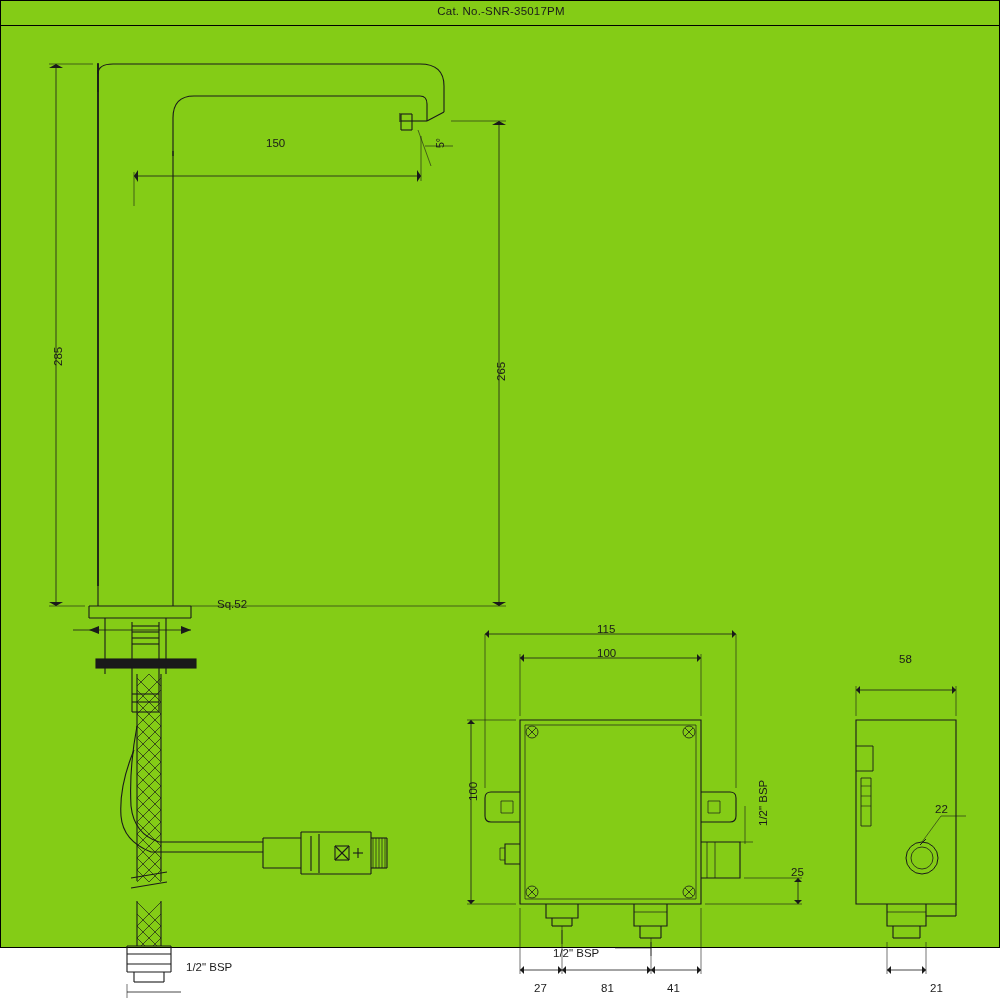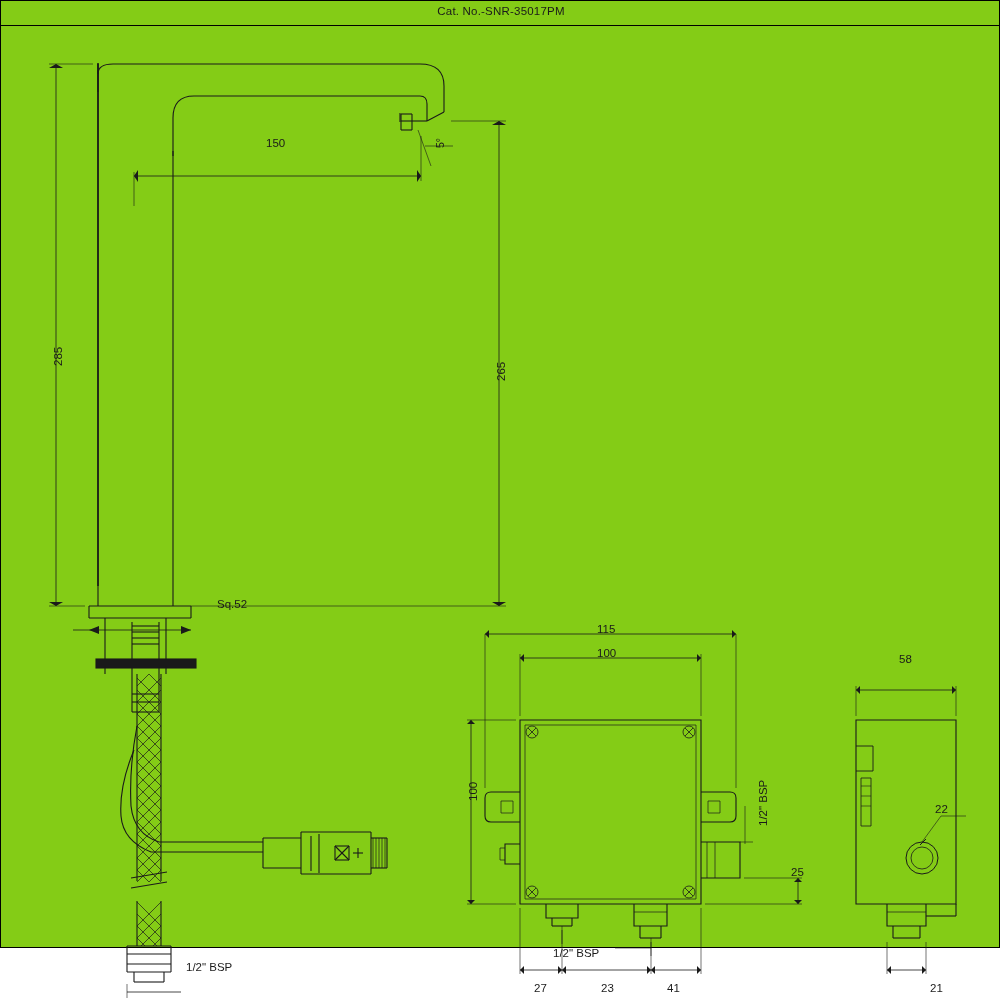--- a/index.html
+++ b/index.html
@@ -417,21 +417,21 @@
     <div class="lbl" style="left:200px; top:573px;margin-left:16px;">Sq.52</div>
     <div class="lbl" style="left:185px; top:936px;">1/2" BSP</div>
 
     <div class="lbl" style="left:596px; top:598px;">115</div>
     <div class="lbl" style="left:596px; top:622px;">100</div>
     <div class="lbl rot" style="left:467px; top:775px;">100</div>
     <div class="lbl rot" style="left:757px; top:800px;">1/2" BSP</div>
     <div class="lbl" style="left:790px; top:841px;">25</div>
     <div class="lbl" style="left:552px; top:922px;">1/2" BSP</div>
     <div class="lbl" style="left:533px; top:957px;">27</div>
-    <div class="lbl" style="left:600px; top:957px;">23</div>
+    <div class="lbl" style="left:600px; top:957px;">81</div>
     <div class="lbl" style="left:666px; top:957px;">41</div>
 
     <div class="lbl" style="left:898px; top:628px;text-align:center;">58</div>
     <div class="lbl" style="left:934px; top:778px;">22</div>
     <div class="lbl" style="left:929px; top:957px;">21</div>
 
   </div>
 </div>
 
 </body></html>

